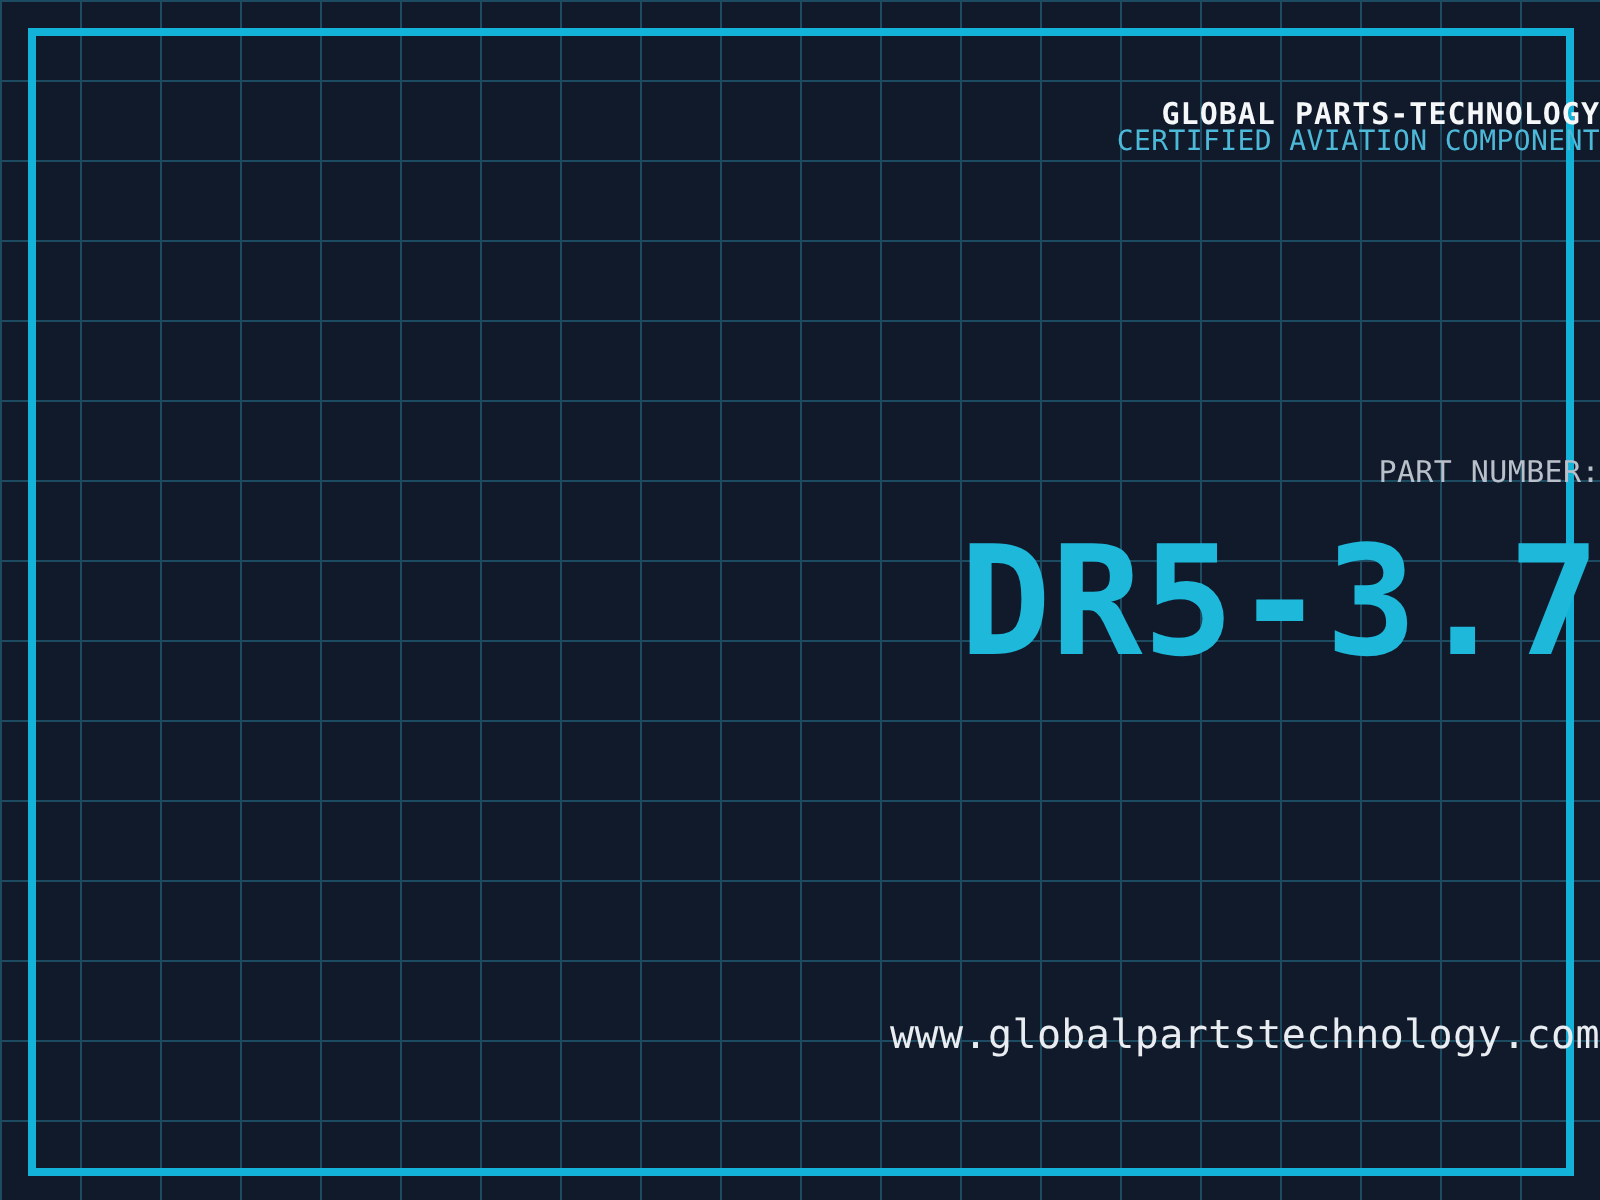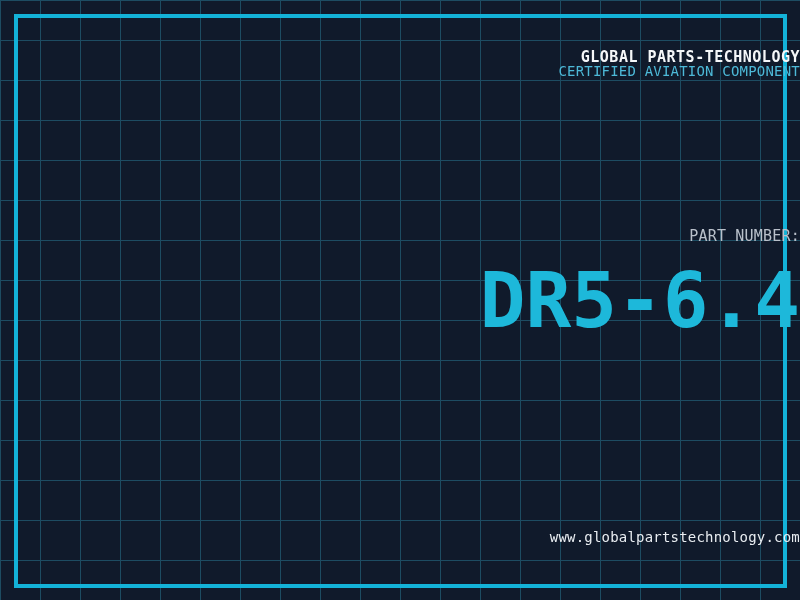--- a/index.html
+++ b/index.html
@@ -59,35 +59,35 @@
   }
   .part-number {
     top: 263px;
     font-size: 76px;
     line-height: 76px;
     font-weight: bold;
     letter-spacing: 0px;
     color: var(--part-number, #1db8da);
   }
   .website {
-    top: 529px;
-    font-size: 14px;
+    top: 509px;
+    font-size: 20px;
     line-height: 16px;
     letter-spacing: 0.2px;
     color: var(--website, #e9edf1);
   }
 </style>
 </head>
 <body>
 
 <div class="screen">
   <div class="frame"></div>
 
   <div class="txt brand-title">GLOBAL PARTS-TECHNOLOGY</div>
 
   <div class="txt brand-subtitle">CERTIFIED AVIATION COMPONENT</div>
 
   <div class="txt part-label">PART NUMBER:</div>
 
-  <div class="txt part-number">DR5-6.4</div>
+  <div class="txt part-number">DR5-3.7</div>
 
   <div class="txt website">www.globalpartstechnology.com</div>
 </div>
 
 </body></html>

